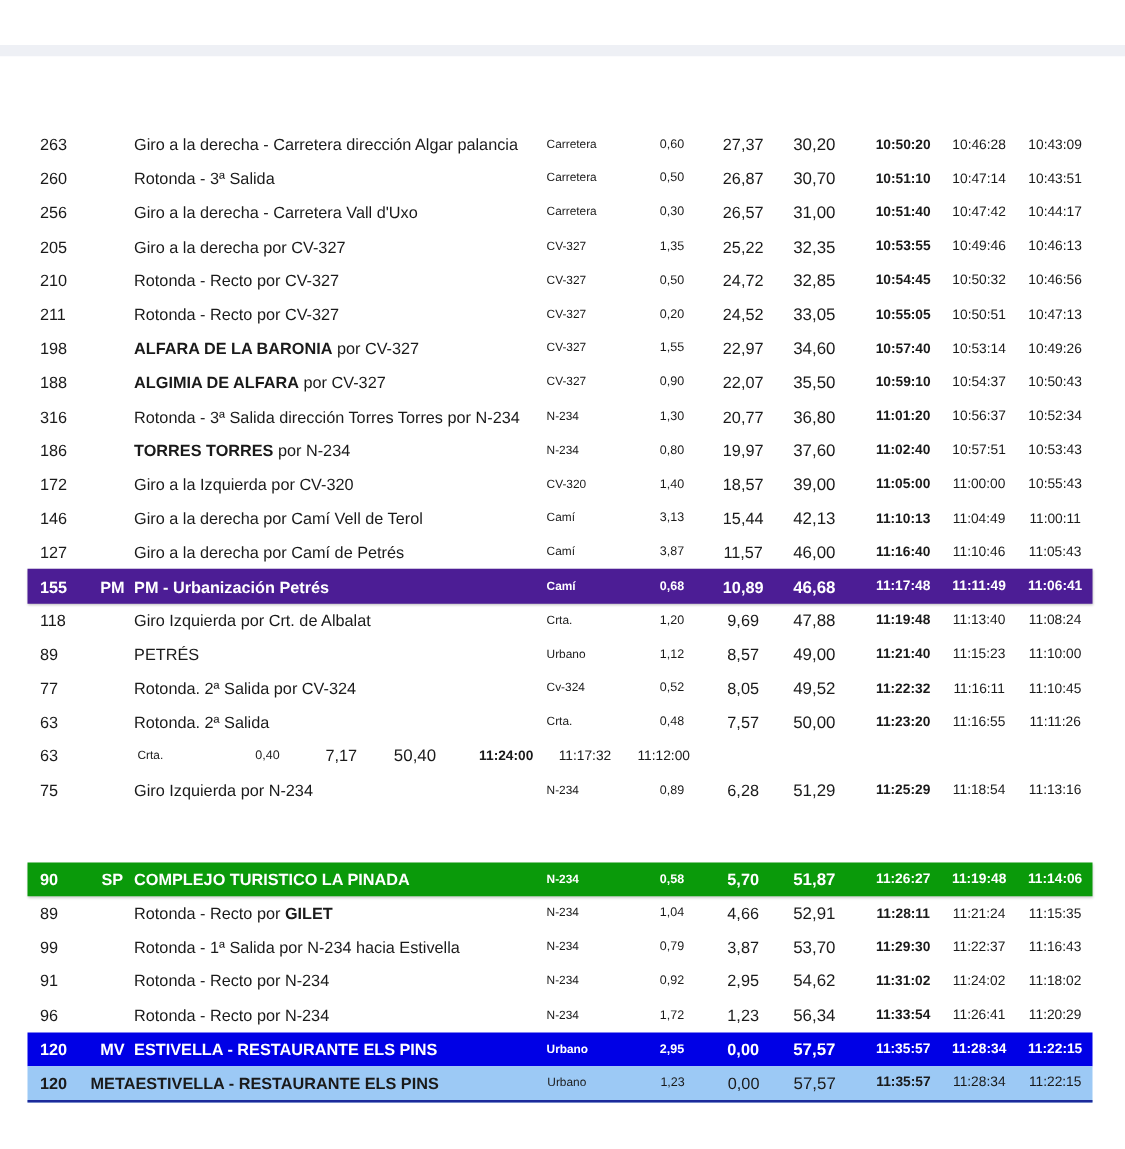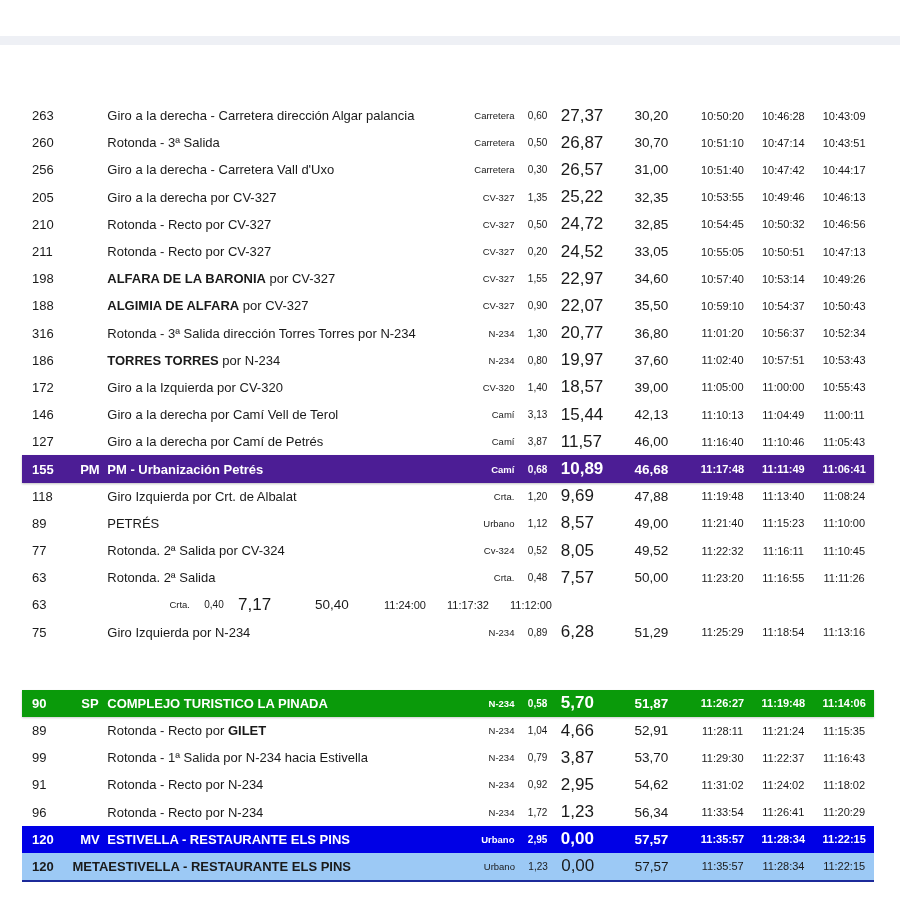--- a/index.html
+++ b/index.html
@@ -6,25 +6,25 @@
   body {
     width: 900px; height: 919px; background: #ffffff; position: relative; overflow: hidden;
     font-family: "Liberation Sans", sans-serif; color: #1a1a1a;
   }
   .topbar { position: absolute; left: 0; top: 36px; width: 900px; height: 9px; background: #eef0f5; }
   .table { position: absolute; left: 22px; top: 102px; width: 852px; }
   .row { display: flex; align-items: center; height: 27.2px; font-size: 13px; }
   .row .c-pk { width: 52px; padding-left: 10px; box-sizing: border-box; }
   .row .c-code { width: 36px; text-align: center; font-weight: bold; }
   .row .c-desc { width: 342px; padding-left: 0; white-space: nowrap; }
-  .row .c-road { width: 80px; text-align: right; font-size: 9.5px; }
+  .row .c-road { width: 80px; text-align: left; font-size: 9.5px; }
   .row .c-dist { width: 48px; text-align: center; font-size: 10px; }
-  .row .c-rest { width: 70px; font-size: 17px; }
+  .row .c-rest { width: 70px; text-align: center; font-size: 13px; }
   .row .c-total { width: 48px; text-align: center; font-size: 13.5px; }
-  .row .c-t1 { width: 80px; text-align: center; font-size: 11px; padding-left: 18px; box-sizing: border-box; }
+  .row .c-t1 { width: 80px; text-align: center; font-size: 11px; padding-left: 18px; box-sizing: border-box; font-weight: bold; }
   .row .c-t2 { width: 64px; text-align: center; font-size: 11px; }
   .row .c-t3 { width: 62px; text-align: center; font-size: 11px; }
   .b { font-weight: bold; }
   .row.red { background: #4c1d95; color: #ffffff; font-weight: bold; box-shadow: 0 1px 2px rgba(0,0,0,0.25); }
   .row.green { background: #0a9a0a; color: #ffffff; font-weight: bold; box-shadow: 0 1px 2px rgba(0,0,0,0.2); margin-top: 44px; }
   .row.blue { background: #0000e6; color: #ffffff; font-weight: bold; }
   .row.lightblue { background: #9cc9f5; color: #1a1a1a; border-bottom: 2px solid #1c2a9a; }
   .row.lightblue .c-pk, .row.lightblue .c-code, .row.lightblue .c-desc { font-weight: bold; }
   .row.red .c-desc, .row.green .c-desc, .row.blue .c-desc { font-weight: bold; }
 </style>

